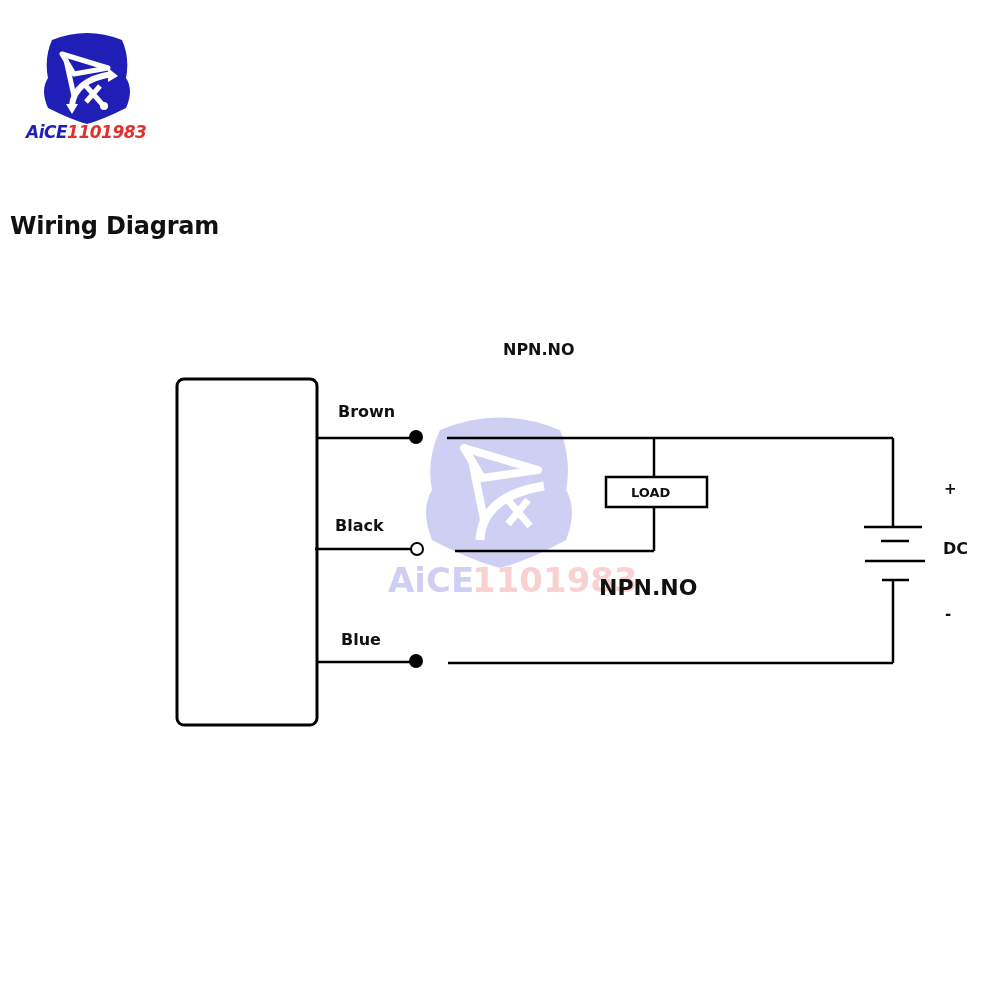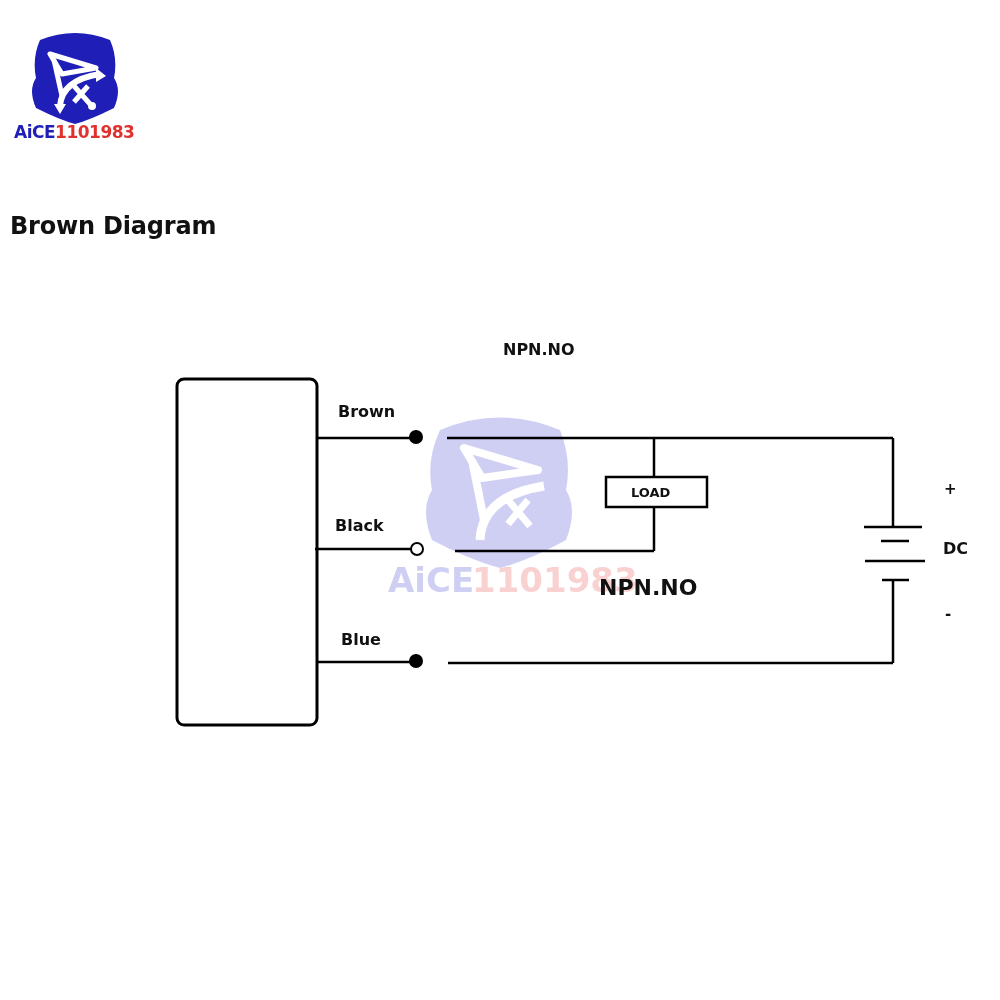--- a/index.html
+++ b/index.html
@@ -1,18 +1,18 @@
 <!DOCTYPE html>
 <html><head>
   <meta charset="utf-8">
   <style>
     html, body { margin: 0; padding: 0; background: #ffffff; }
     body { width: 1000px; height: 1000px; position: relative; overflow: hidden; font-family: "DejaVu Sans", sans-serif; }
     .abs { position: absolute; }
-    #logo { left: 10px; top: 28px; width: 130px; height: 115px; }
+    #logo { left: 22px; top: 28px; width: 130px; height: 115px; font-style: italic; }
     #page-title { left: 10px; top: 212px; font-size: 24px; font-weight: bold; color: #111; white-space: nowrap; letter-spacing: -0.2px; }
     #diagram { left: 0; top: 0; width: 1000px; height: 1000px; }
     .lbl { font-family: "DejaVu Sans", sans-serif; font-weight: bold; fill: #111; }
   </style>
 </head>
 <body>
 
 <div id="logo" class="abs">
   <svg width="130" height="115" viewBox="0 0 130 115">
     <path d="M30 12 Q65 -2 100 12 Q108 30 104 50 Q112 62 104 80 Q80 92 65 96 Q50 92 26 80 Q18 62 26 50 Q22 30 30 12 Z" fill="#1f1fb8"></path>
@@ -22,21 +22,21 @@
     <path d="M86 40 L96 48 L86 54 Z" fill="#fff"></path>
     <path d="M44 76 L50 86 L56 76 Z" fill="#fff"></path>
     <path d="M64 58 L80 76 M78 58 L64 74" stroke="#fff" stroke-width="5"></path>
     <circle cx="82" cy="78" r="4" fill="#fff"></circle>
   </svg>
   <div class="abs" style="left:4px; top:94px; font-size:17px; font-weight:bold; letter-spacing:-0.5px; white-space:nowrap;">
     <span style="color:#1f1fb8">AiCE</span><span style="color:#e0312f">1101983</span>
   </div>
 </div>
 
-<div id="page-title" class="abs">Brown Diagram</div>
+<div id="page-title" class="abs">Wiring Diagram</div>
 
 <svg id="diagram" class="abs" width="1000" height="1000" viewBox="0 0 1000 1000">
 
   <g opacity="0.22">
     <path d="M440 430 Q500 405 560 430 Q572 460 566 490 Q578 510 566 540 Q530 560 500 568 Q470 560 432 540 Q420 510 432 490 Q426 460 440 430 Z" fill="#2b2bd0"></path>
     <path d="M464 448 L538 470 L482 478 Z" fill="none" stroke="#fff" stroke-width="8" stroke-linejoin="round"></path>
     <path d="M472 460 L484 520" stroke="#fff" stroke-width="8"></path>
     <path d="M480 540 Q482 496 544 486" stroke="#fff" stroke-width="9" fill="none"></path>
     <path d="M508 500 L530 526 M528 500 L508 524" stroke="#fff" stroke-width="7"></path>
     <text x="388" y="592" font-size="34" font-weight="bold" fill="#2b2bd0">AiCE</text>

